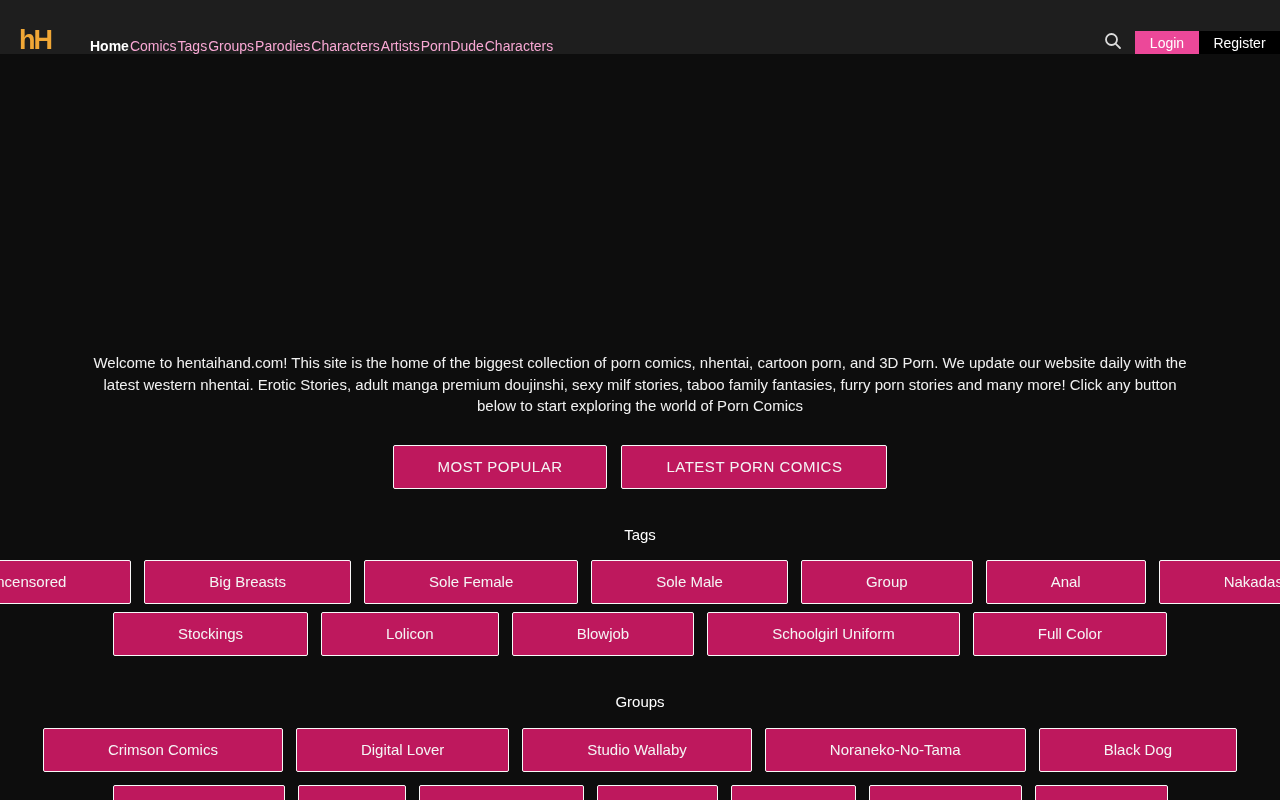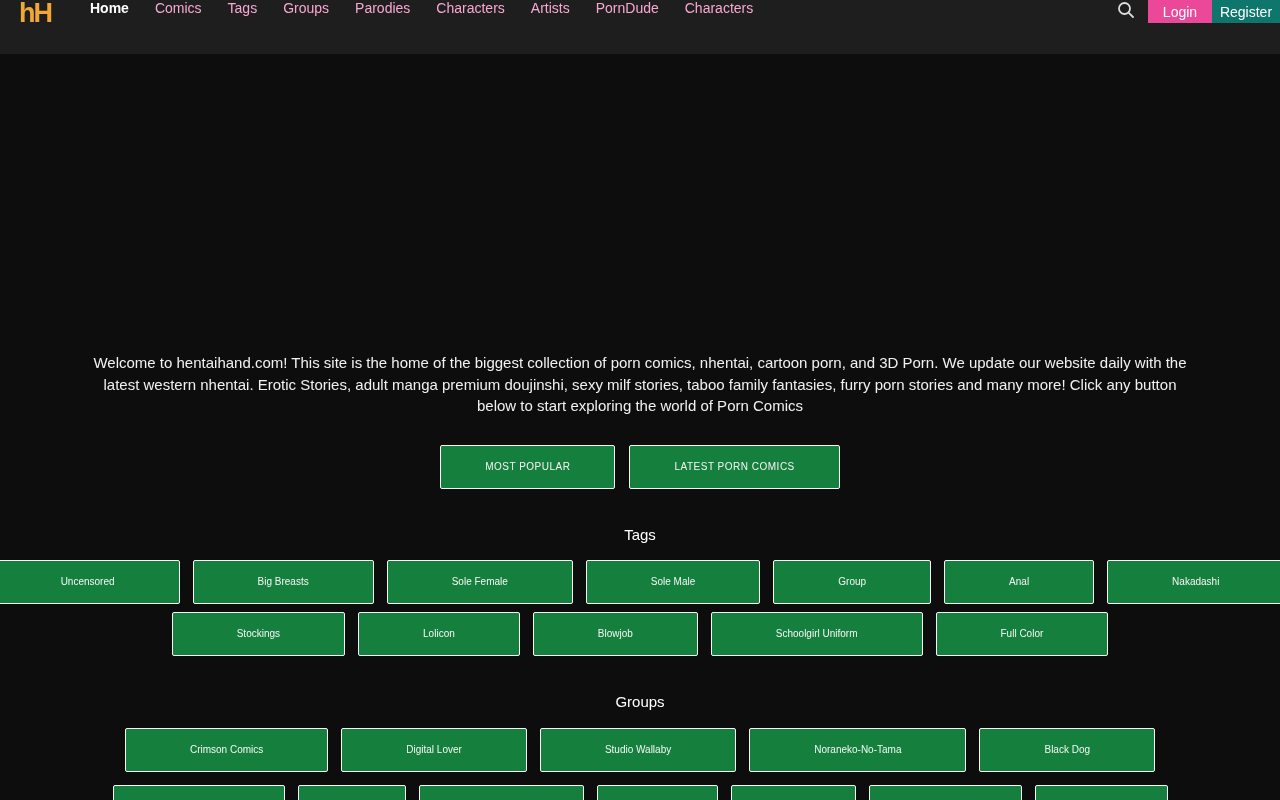--- a/index.html
+++ b/index.html
@@ -10,42 +10,42 @@
     overflow: hidden;
     background: #0d0d0d;
     font-family: "Liberation Sans", sans-serif;
   }
 
   
   .header {
     height: 54px;
     background: #1e1e1e;
     display: flex;
-    align-items: flex-start;
+    align-items: flex-end;
   }
   .logo {
     width: 50px;
     display: flex;
     align-items: center;
     justify-content: center;
     padding-left: 10px;
     cursor: pointer;
   }
   .logo-text {
     color: #f0a736;
     font-weight: 800;
     font-size: 27px;
     letter-spacing: -2px;
     line-height: 1;
     transform: scaleY(1.05);
   }
   .nav {
     display: flex;
     align-items: center;
-    gap: 26px;
+    gap: 1px;
     margin-left: 30px;
   }
   .nav-item {
     color: #f9a8d4;
     font-size: 14px;
     text-decoration: none;
     cursor: pointer;
     white-space: nowrap;
   }
   .nav-item.active {
@@ -73,46 +73,46 @@
     font-size: 14px;
     color: #ffffff;
     cursor: pointer;
     border: none;
   }
   .login-btn {
     background: #ec4899;
     width: 64px;
   }
   .register-btn {
-    background: #0f766e;
-    width: 68px;
+    background: #000000;
+    width: 81px;
   }
 
   
   .intro {
     margin: 298px auto 0 auto;
     max-width: 1104px;
     text-align: center;
     color: #f1f1f1;
     font-size: 15px;
     line-height: 21.5px;
   }
 
   .cta-row {
     margin-top: 28px;
     display: flex;
     justify-content: center;
     gap: 14px;
   }
   .btn-outline {
-    background: #15803d;
+    background: #be185d;
     border: 1.5px solid #f8f8f8;
     border-radius: 2px;
     color: #f5f5f5;
-    font-size: 10px;
+    font-size: 15px;
     height: 44px;
     display: inline-flex;
     align-items: center;
     justify-content: center;
     cursor: pointer;
     box-sizing: border-box;
     font-family: "Liberation Sans", sans-serif;
     white-space: nowrap;
   }
   .cta-row .btn-outline {

